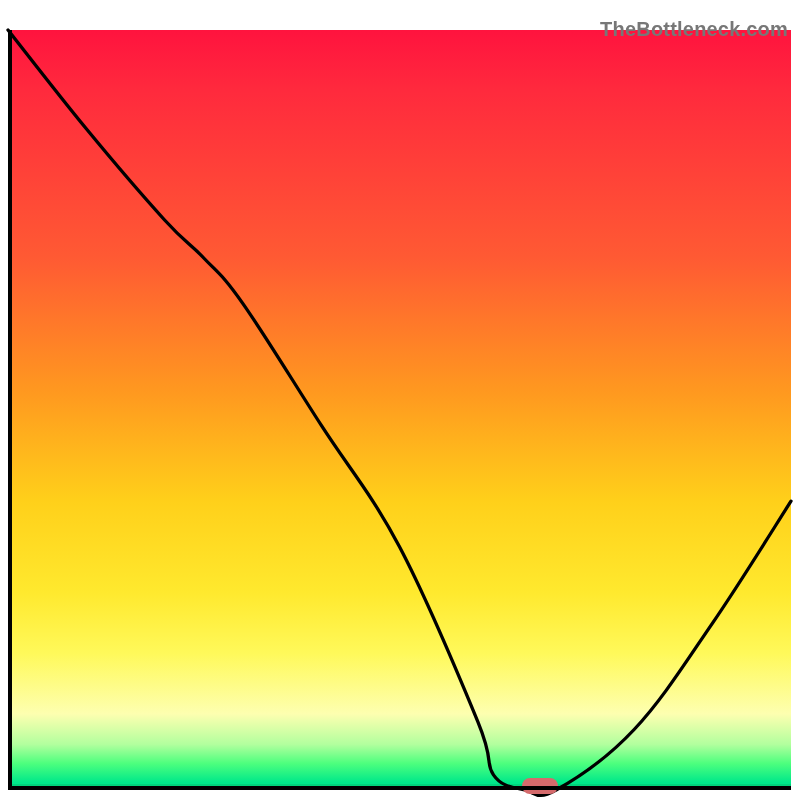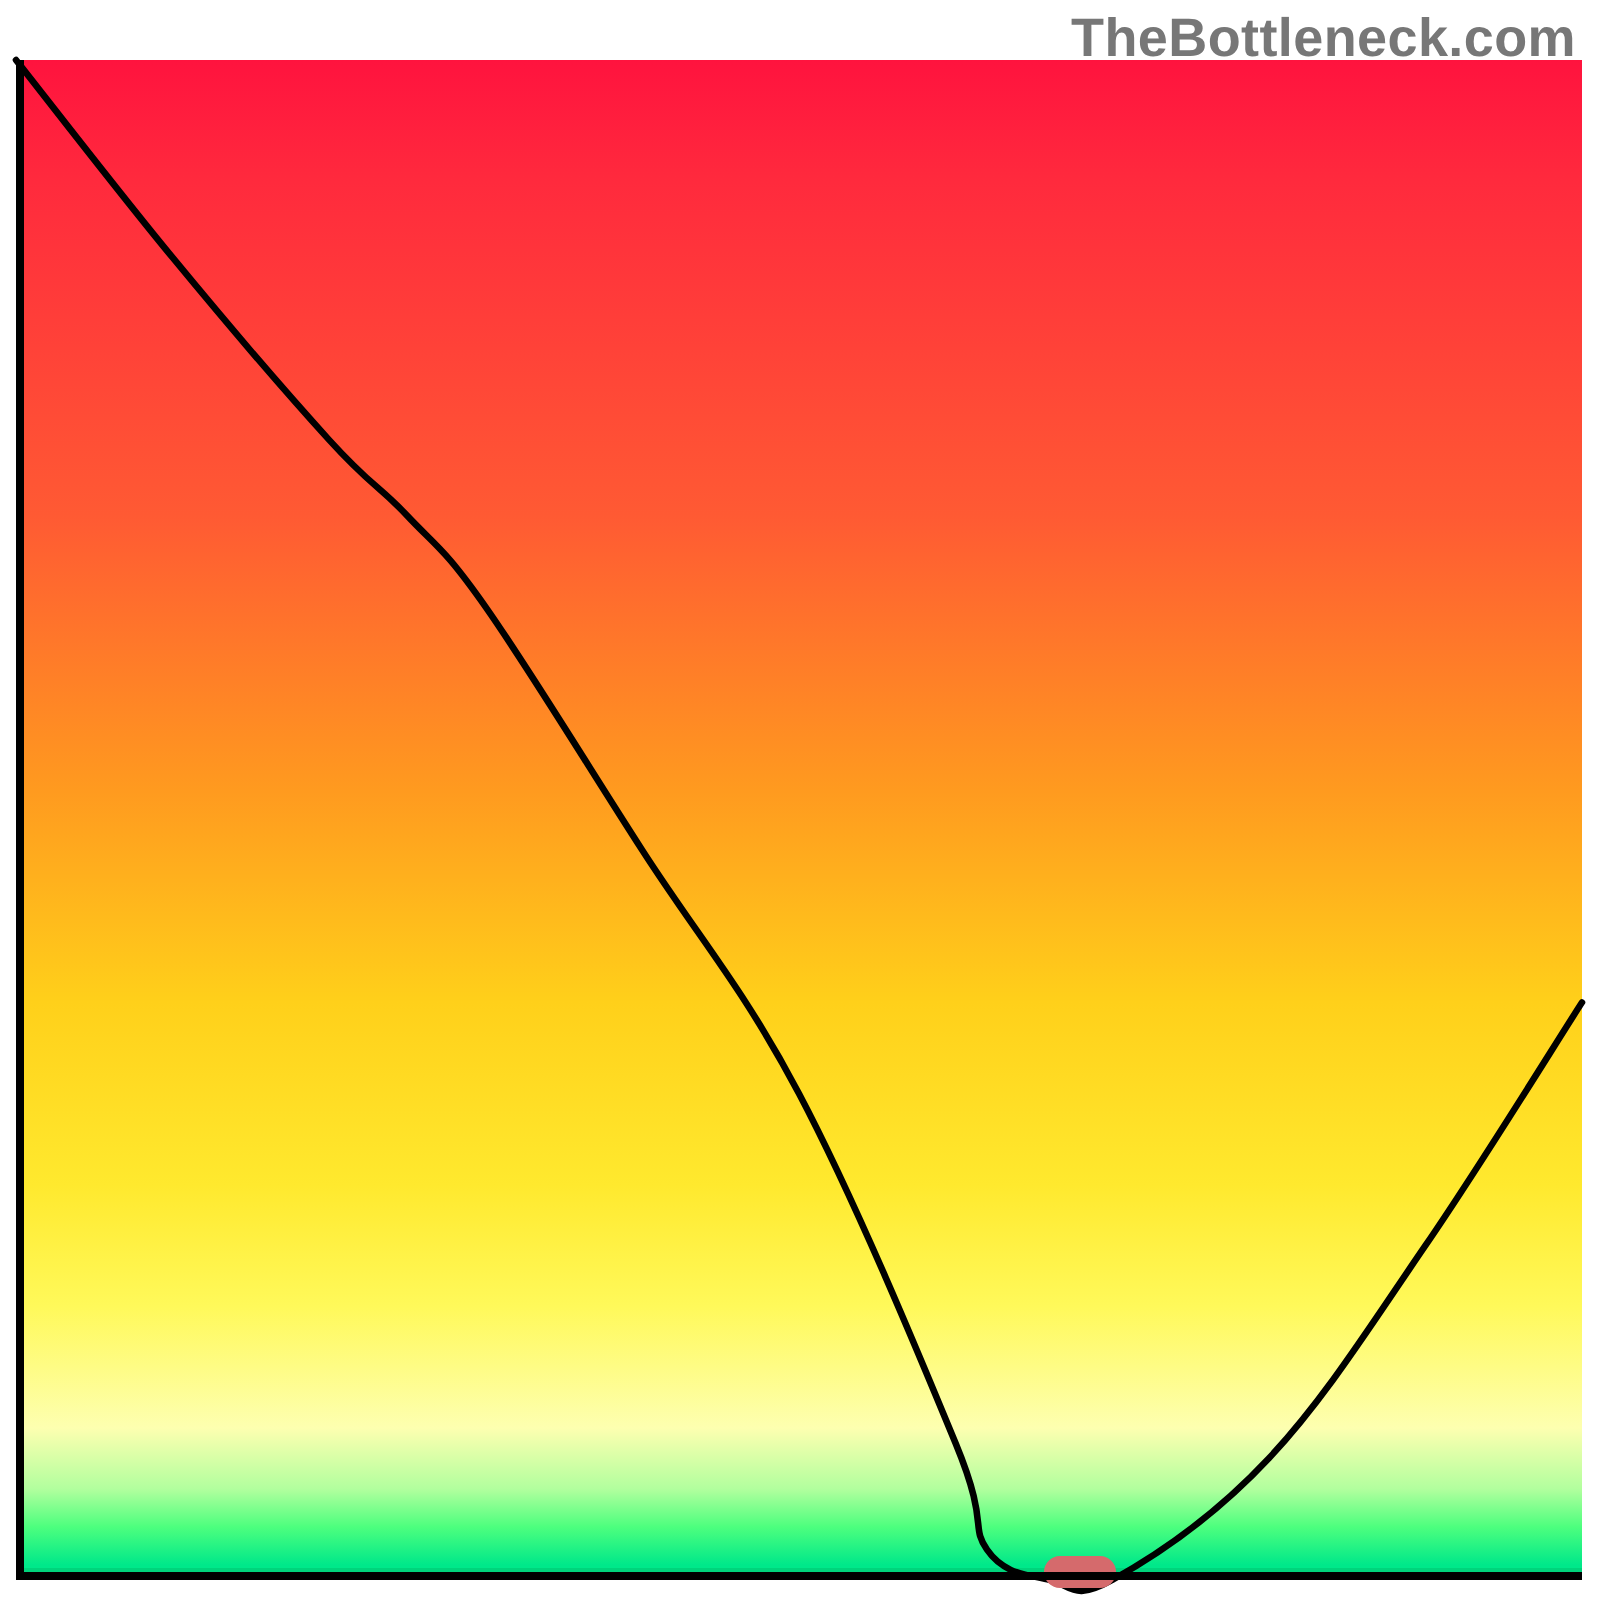--- a/index.html
+++ b/index.html
@@ -11,23 +11,23 @@
     overflow: hidden;
     font-family: Arial, Helvetica, sans-serif;
   }
   .wrap {
     position: relative;
     width: 800px;
     height: 800px;
   }
   .watermark {
     position: absolute;
-    top: 4px;
+    top: 18px;
     right: 12px;
-    font-size: 27px;
+    font-size: 20px;
     font-weight: 600;
     color: #777;
     letter-spacing: 0.2px;
     z-index: 30;
   }
   .plot {
     position: absolute;
     
     left: 8px;
     top: 30px;

